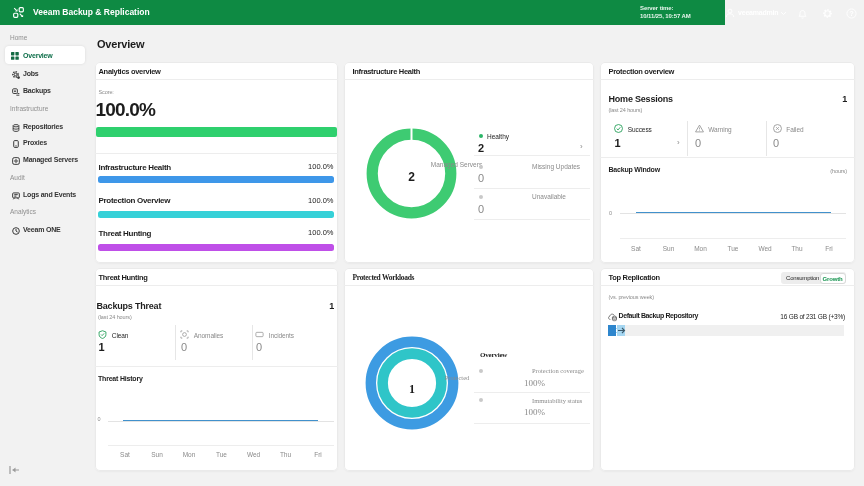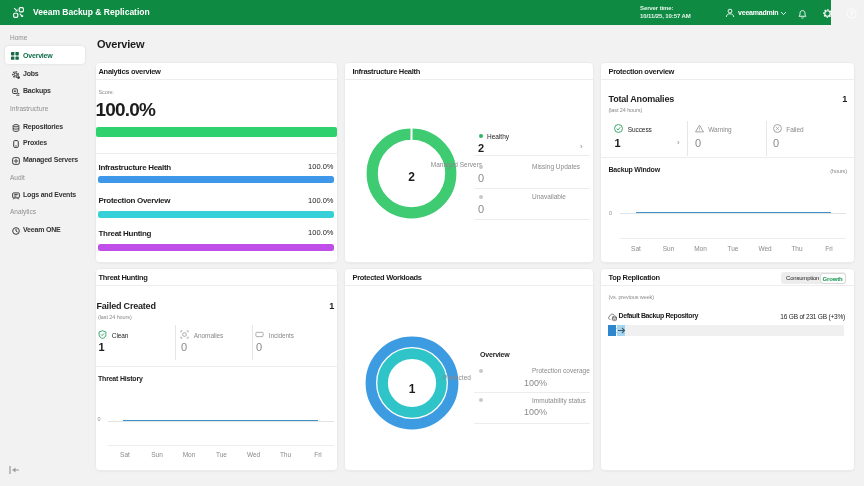--- a/index.html
+++ b/index.html
@@ -1,21 +1,21 @@
 <!DOCTYPE html>
 <html><head>
 <meta charset="utf-8">
 <style>
 * { margin:0; padding:0; box-sizing:border-box; }
 html,body { width:864px; height:486px; overflow:hidden; }
 body { font-size:8px; line-height:1.15; font-family:"Liberation Sans", sans-serif; background:#f2f2f2; color:#1d1d1d; position:relative; }
 .abs { position:absolute; }
 .gray { color:#8a8a8a;margin-left:45px; }
 
-#hdr { position:absolute; left:0; top:0; width:831px; height:25px; background:#0e8a43; }
+#hdr { position:absolute; left:0; top:0; width:725px; height:25px; background:#0e8a43; }
 #hdr .brand { position:absolute; left:33px; top:7.5px; color:#fff; font-size:8.5px; font-weight:700; }
 #hdr .stime { position:absolute; left:640px; top:3.5px; color:#e9f5ee; font-size:6px; line-height:8px; font-weight:700; letter-spacing:-0.1px; }
 #hdr .user { position:absolute; left:738px; top:8.5px; color:#fff; font-size:7px; font-weight:700; letter-spacing:-0.2px; }
 
 .slabel { position:absolute; left:10px; font-size:6.5px; color:#8f8f8f; }
 .sitem { position:absolute; left:0; width:90px; height:14px; font-size:7px; font-weight:700; color:#333; letter-spacing:-0.2px; white-space:nowrap; }
 .sitem .txt { position:absolute; left:23px; top:3px; }
 .sitem svg { position:absolute; left:11.5px; top:3.5px; }
 #sel { position:absolute; left:5px; top:46px; width:80px; height:18px; background:#fff; border-radius:4px; box-shadow:0 0 3px rgba(0,0,0,.10); }
 #sel .txt { position:absolute; left:18px; top:5.5px; font-size:7px; font-weight:700; color:#0d6e49; letter-spacing:-0.2px; }
@@ -206,21 +206,21 @@
   <div class="abs val0" style="left:134px; top:110px;">0</div>
   <div class="divh" style="left:130px; top:125.5px; width:116px;"></div>
   <div class="abs lrow" style="left:135px; top:131.3px;"><span class="dot" style="background:#c9c9c9;"></span><span class="gray">Unavailable</span></div>
   <div class="abs val0" style="left:134px; top:140.5px;">0</div>
   <div class="divh" style="left:130px; top:157px; width:116px;"></div>
 </div>
 
 <div class="card" style="left:600px; top:62px; width:255px; height:201px;">
   <div class="ct" style="left:8.5px;">Protection overview</div>
   <div class="chd"></div>
-  <div class="abs h2" style="left:8.5px; top:32px;">Total Anomalies</div>
+  <div class="abs h2" style="left:8.5px; top:32px;">Home Sessions</div>
   <div class="abs h2" style="right:8px; top:32px;">1</div>
   <div class="abs tiny" style="left:8.5px; top:44.5px;">(last 24 hours)</div>
   <div class="abs lrow" style="left:14px; top:62px;">
     <svg width="9" height="9" viewBox="0 0 10 10" style="vertical-align:-1.5px">
         <circle cx="5" cy="5" r="4.4" fill="none" stroke="#27a05a" stroke-width="1"></circle>
         <path d="M3 5.2 L4.5 6.6 L7 3.6" fill="none" stroke="#27a05a" stroke-width="1"></path>
       </svg>
     <span class="lab" style="margin-left:3px;">Success</span>
   </div>
   <div class="abs val" style="left:14.5px; top:75px;">1</div>
@@ -255,21 +255,21 @@
   <span class="xlab" style="left:100.5px; top:183px;">Mon</span>
   <span class="xlab" style="left:133px; top:183px;">Tue</span>
   <span class="xlab" style="left:165px; top:183px;">Wed</span>
   <span class="xlab" style="left:197px; top:183px;">Thu</span>
   <span class="xlab" style="left:229px; top:183px;">Fri</span>
 </div>
 
 <div class="card" style="left:95px; top:268px; width:243px; height:203px;">
   <div class="ct" style="left:3.5px;">Threat Hunting</div>
   <div class="chd"></div>
-  <div class="abs h2" style="left:1.5px; top:33px;">Failed Created</div>
+  <div class="abs h2" style="left:1.5px; top:33px;">Backups Threat</div>
   <div class="abs h2" style="right:4px; top:33px;">1</div>
   <div class="abs tiny" style="left:3px; top:45.5px;">(last 24 hours)</div>
   <div class="abs lrow" style="left:3px; top:62px;">
     <svg width="9" height="9" viewBox="0 0 10 10" style="vertical-align:-1.5px">
         <path d="M5 .8 L8.8 2.2 V5 c0 2.4-1.7 3.7-3.8 4.4 C2.9 8.7 1.2 7.4 1.2 5 V2.2 Z" fill="none" stroke="#27a05a" stroke-width="1"></path>
         <path d="M3.4 5 L4.6 6.2 L6.8 3.8" fill="none" stroke="#27a05a" stroke-width="1"></path>
       </svg>
     <span class="lab" style="margin-left:3px;">Clean</span>
   </div>
   <div class="abs val" style="left:3.5px; top:73px;">1</div>
@@ -302,21 +302,21 @@
   <div class="divh" style="left:13px; top:177px; width:226px;"></div>
   <span class="xlab" style="left:30px; top:183px;">Sat</span>
   <span class="xlab" style="left:62px; top:183px;">Sun</span>
   <span class="xlab" style="left:94px; top:183px;">Mon</span>
   <span class="xlab" style="left:126.5px; top:183px;">Tue</span>
   <span class="xlab" style="left:158.5px; top:183px;">Wed</span>
   <span class="xlab" style="left:190.5px; top:183px;">Thu</span>
   <span class="xlab" style="left:223px; top:183px;">Fri</span>
 </div>
 
-<div class="card" style="left:344px; top:268px; width:250px; height:203px;">
+<div class="card" style="left:344px; top:268px; width:250px; height:203px;font-family:Liberation Serif, serif;">
   <div class="ct" style="left:8.5px;">Protected Workloads</div>
   <div class="chd"></div>
   <svg class="abs" style="left:21px;top:68px" width="94" height="94" viewBox="0 0 94 94">
     <circle cx="47" cy="47" r="41.2" fill="none" stroke="#3d9be2" stroke-width="10.4"></circle>
     <circle cx="47" cy="47" r="29.4" fill="none" stroke="#2fc5c8" stroke-width="10.6"></circle>
   </svg>
   <div class="abs gray" style="left:21px; top:106px; width:94px; text-align:center; font-size:6.5px;">Protected</div>
   <div class="abs" style="left:21px; top:115px; width:94px; text-align:center; font-size:12px; font-weight:700;">1</div>
   <div class="abs h4" style="left:136px; top:82.5px;">Overview</div>
   <div class="abs lrow" style="left:135px; top:99px;"><span class="dot" style="background:#c9c9c9;"></span><span class="gray">Protection coverage</span></div>

